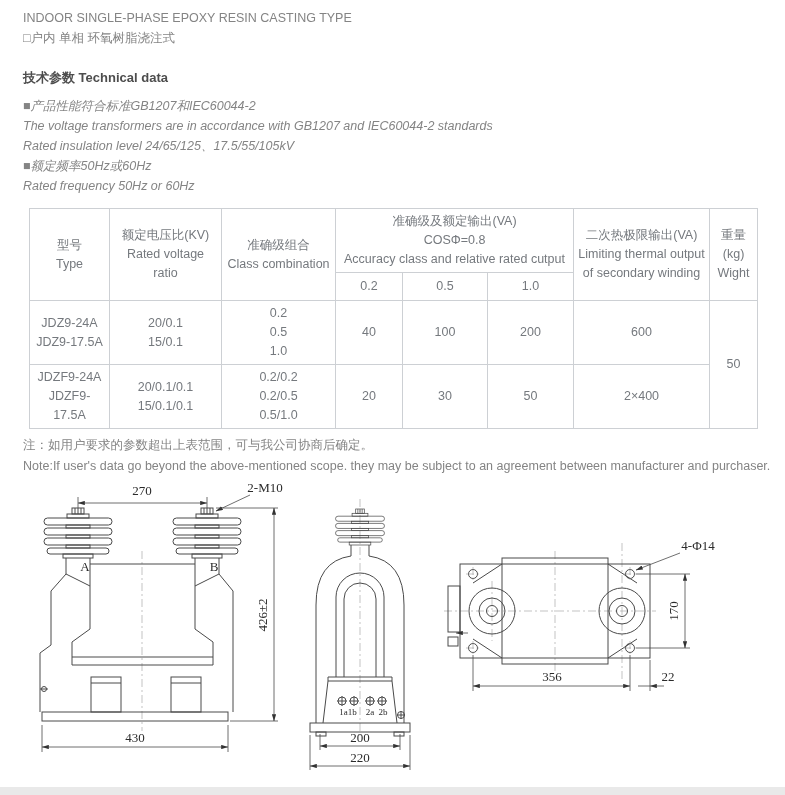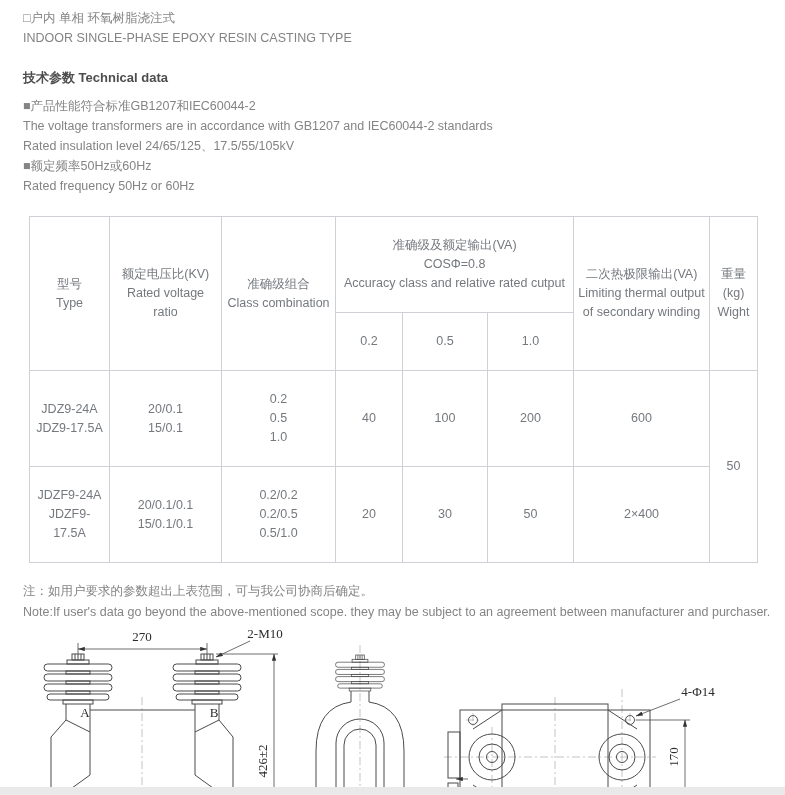--- a/index.html
+++ b/index.html
@@ -8,55 +8,55 @@
     width: 785px; height: 795px; overflow: hidden;
     font-family: "Liberation Sans", "DejaVu Sans", sans-serif;
     color: #838383;
   }
   .page { width: 785px; padding: 8px 0 0 23px; position: relative; }
   .txt { font-size: 12.5px; line-height: 20px; color: #848484; }
   .sec-title {
     font-size: 13px; font-weight: bold; color: #4d4d4d;
     line-height: 18px; margin-top: 21px; margin-bottom: 9px;
   }
-  .spec-lines { margin-bottom: 20px; }
+  .spec-lines { margin-bottom: 12px; font-style: italic; }
   
   table.tech {
     border-collapse: collapse; table-layout: fixed;
     width: 728px; margin-left: 6px; margin-top: 3px;
   }
   table.tech th, table.tech td {
     border: 1px solid #cdd0d4;
     font-size: 12.5px; font-weight: normal;
     color: #75797e; text-align: center; vertical-align: middle;
-    white-space: pre-line; line-height: 19px; padding: 19px 4px;
+    white-space: pre-line; line-height: 19px; padding: 3px 4px;
   }
   
-  .note { font-size: 12.5px; line-height: 21px; color: #848484; margin-top: 18px; }
+  .note { font-size: 12.5px; line-height: 21px; color: #848484; margin-top: 6px; }
   
   .drawings { position: relative; width: 785px; height: 294px; margin-top: 2px; }
   .drawings svg { position: absolute; top: 0; }
   .ln   { stroke: #4a4a4a; stroke-width: 1; fill: none; }
   .cl   { stroke: #9a9a9a; stroke-width: 0.6; fill: none; stroke-dasharray: 8 3 2 3; }
   .dim  { stroke: #4a4a4a; stroke-width: 0.8; fill: none; }
   .darr { marker-start: url(#arw); marker-end: url(#arw); }
   .dend { marker-end: url(#arw); }
   .dtx  { font-family: "Liberation Serif", "DejaVu Serif", serif;
           font-size: 13px; fill: #2b2b2b; text-anchor: middle; }
   .dtx-s{ font-family: "Liberation Serif", "DejaVu Serif", serif;
           font-size: 9px; fill: #2b2b2b; text-anchor: middle; }
   .bottom-bar { width: 785px; height: 8px; background: #e9e9e9; position: absolute; left: 0; top: 787px; }
 </style>
 </head>
 <body>
 
 <div class="page">
 
+  <div class="txt">INDOOR SINGLE-PHASE EPOXY RESIN CASTING TYPE</div>
   <div class="txt">□户内 单相 环氧树脂浇注式</div>
-  <div class="txt">INDOOR SINGLE-PHASE EPOXY RESIN CASTING TYPE</div>
 
   <div class="sec-title">技术参数 Technical data</div>
 
   <div class="spec-lines">
     <div class="txt">■产品性能符合标准GB1207和IEC60044-2</div>
     <div class="txt">The voltage transformers are in accordance with GB1207 and IEC60044-2 standards</div>
     <div class="txt">Rated insulation level 24/65/125、17.5/55/105kV</div>
     <div class="txt">■额定频率50Hz或60Hz</div>
     <div class="txt">Rated frequency 50Hz or 60Hz</div>
   </div>

